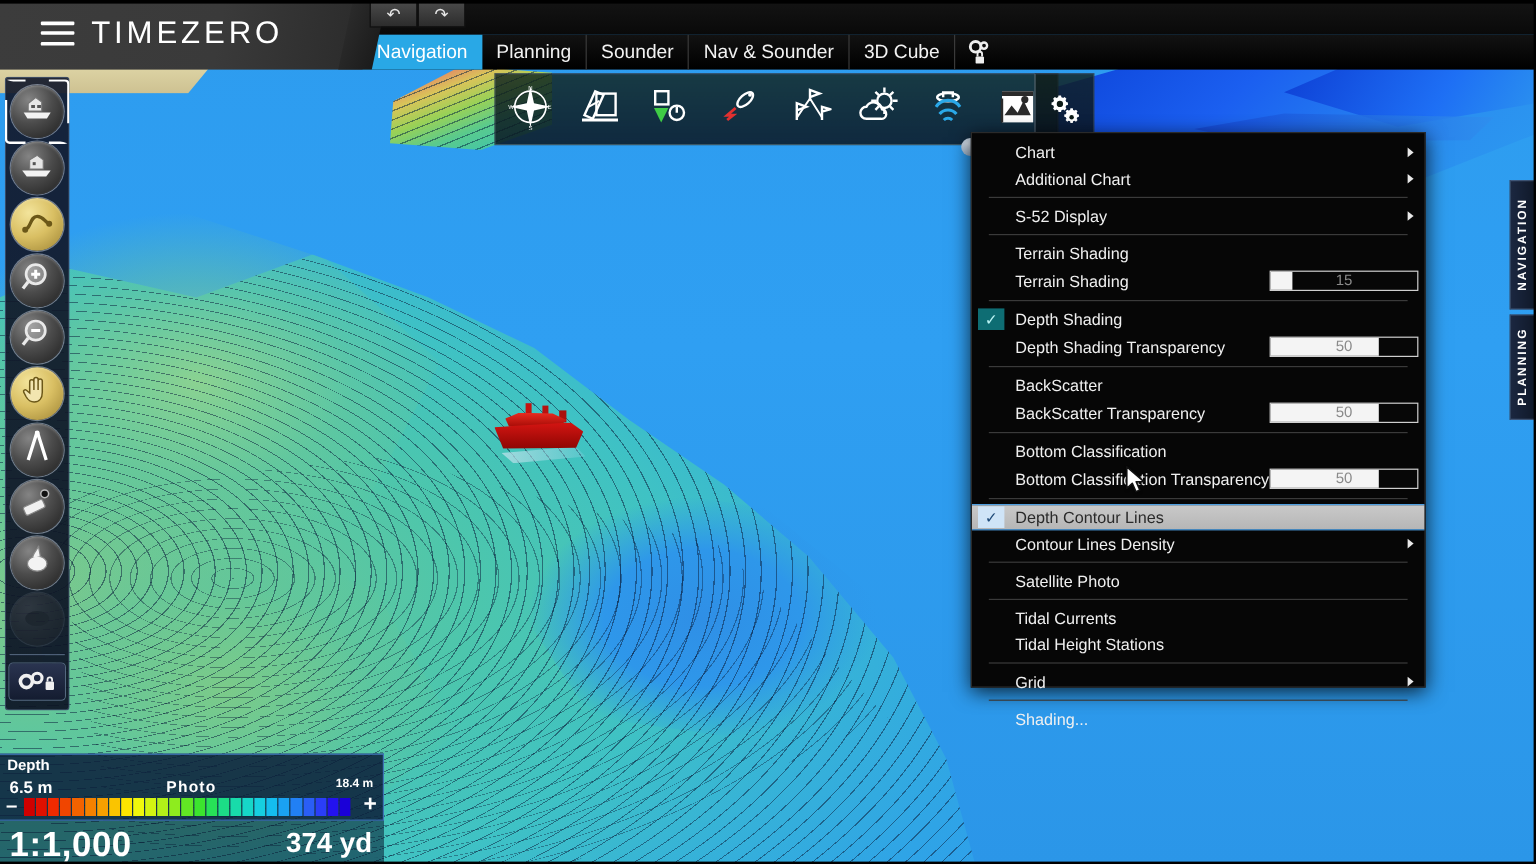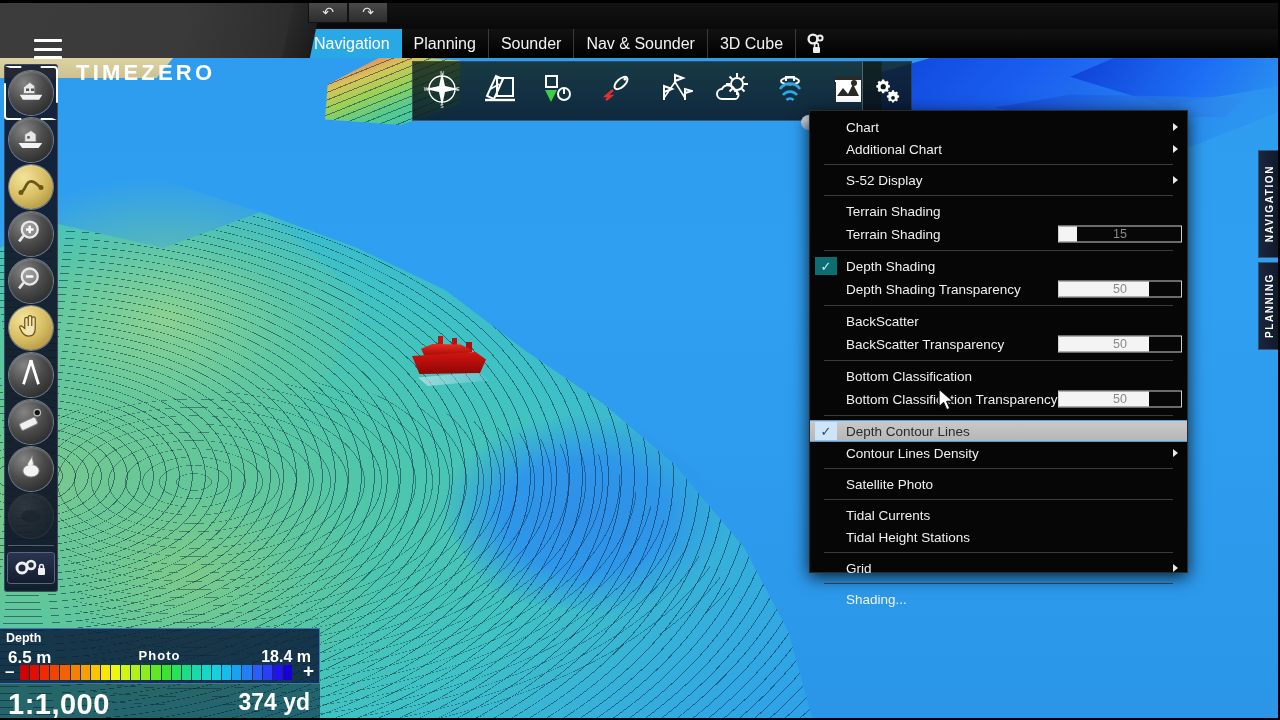--- a/index.html
+++ b/index.html
@@ -94,21 +94,21 @@
   .topbar { position:absolute; left:0; top:0; width:1280px; height:29px;
     background:linear-gradient(180deg,#141414,#090909); z-index:20; }
   .brandbar { position:absolute; left:0; top:0; width:302px; height:58px;
     background:linear-gradient(100deg,#3c3c3c 0%, #3a3a3a 60%, #2b2b2b 100%);
     z-index:22; }
   .brandbar:after{ content:""; position:absolute; right:-14px; top:0; width:28px; height:58px;
     background:linear-gradient(100deg,#2b2b2b,#1b1b1b); transform:skewX(-12deg);}
   .brand-inner { position:absolute; left:34px; top:12px; display:flex; align-items:center; gap:14px; }
   .hamb { width:28px; height:20px; display:flex; flex-direction:column; justify-content:space-between; cursor:pointer;}
   .hamb i { display:block; height:3px; background:#fff; border-radius:1px; }
-  .brand-text { color:#fff; font-size:22px; letter-spacing:3.2px; font-weight:bold;margin-top:48px; }
+  .brand-text { color:#fff; font-size:26px; letter-spacing:3.2px; font-weight:normal; }
 
   .undo-wrap { position:absolute; left:308px; top:1px; width:80px; height:22px;
     display:flex; z-index:24; }
   .undo-btn { flex:1; background:linear-gradient(180deg,#4a4a4a,#2c2c2c);
     border:1px solid #111; color:#e8e8e8; font-size:14px; display:flex;
     align-items:center; justify-content:center; cursor:pointer; }
 
   .tabbar { position:absolute; left:302px; top:29px; width:978px; height:29px;
     background:linear-gradient(180deg,#121212,#000); z-index:21;
     display:flex; align-items:stretch; }
@@ -195,24 +195,24 @@
   .rtab span { writing-mode:vertical-rl; transform:rotate(180deg);
     color:#fff; font-size:10px; letter-spacing:1.6px; font-weight:bold; }
   #rtab-nav { top:150px; height:108px; }
   #rtab-plan { top:262px; height:88px; }
 
   
   .depthpanel { position:absolute; left:0; top:628px; width:320px; height:56px;
     background:rgba(12,30,58,.86); border-top:1px solid #3f74b8;
     border-bottom:1px solid #3f74b8; border-right:1px solid #3f74b8; z-index:25; }
   .dp-title { position:absolute; left:6px; top:2px; color:#fff; font-size:12.5px; font-weight:bold;}
-  .dp-min { position:absolute; left:8px; top:19px; color:#fff; font-size:17px; font-weight:bold;text-align:right;}
+  .dp-min { position:absolute; left:8px; top:19px; color:#fff; font-size:14px; font-weight:bold;text-align:right;}
   .dp-auto { position:absolute; left:0; right:0; top:19px; text-align:center;
     color:#fff; font-size:13px; font-weight:bold; letter-spacing:1px;}
-  .dp-max { position:absolute; right:8px; top:19px; color:#fff; font-size:16px; font-weight:bold;}
+  .dp-max { position:absolute; right:8px; top:19px; color:#fff; font-size:10px; font-weight:bold;}
   .dp-minus { position:absolute; left:5px; top:36px; color:#fff; font-size:17px;
     line-height:13px; font-weight:bold; cursor:pointer;}
   .dp-plus { position:absolute; right:5px; top:33px; color:#fff; font-size:19px;
     line-height:17px; font-weight:bold; cursor:pointer;}
   .dp-bar { position:absolute; left:20px; top:36px; width:272px; height:15px;
     display:flex; gap:1px; }
   .dp-bar i { flex:1; display:block; }
 
   .scalebar { position:absolute; left:0; top:684px; width:320px; height:36px;
     background:rgba(8,24,48,.55); z-index:25; }

